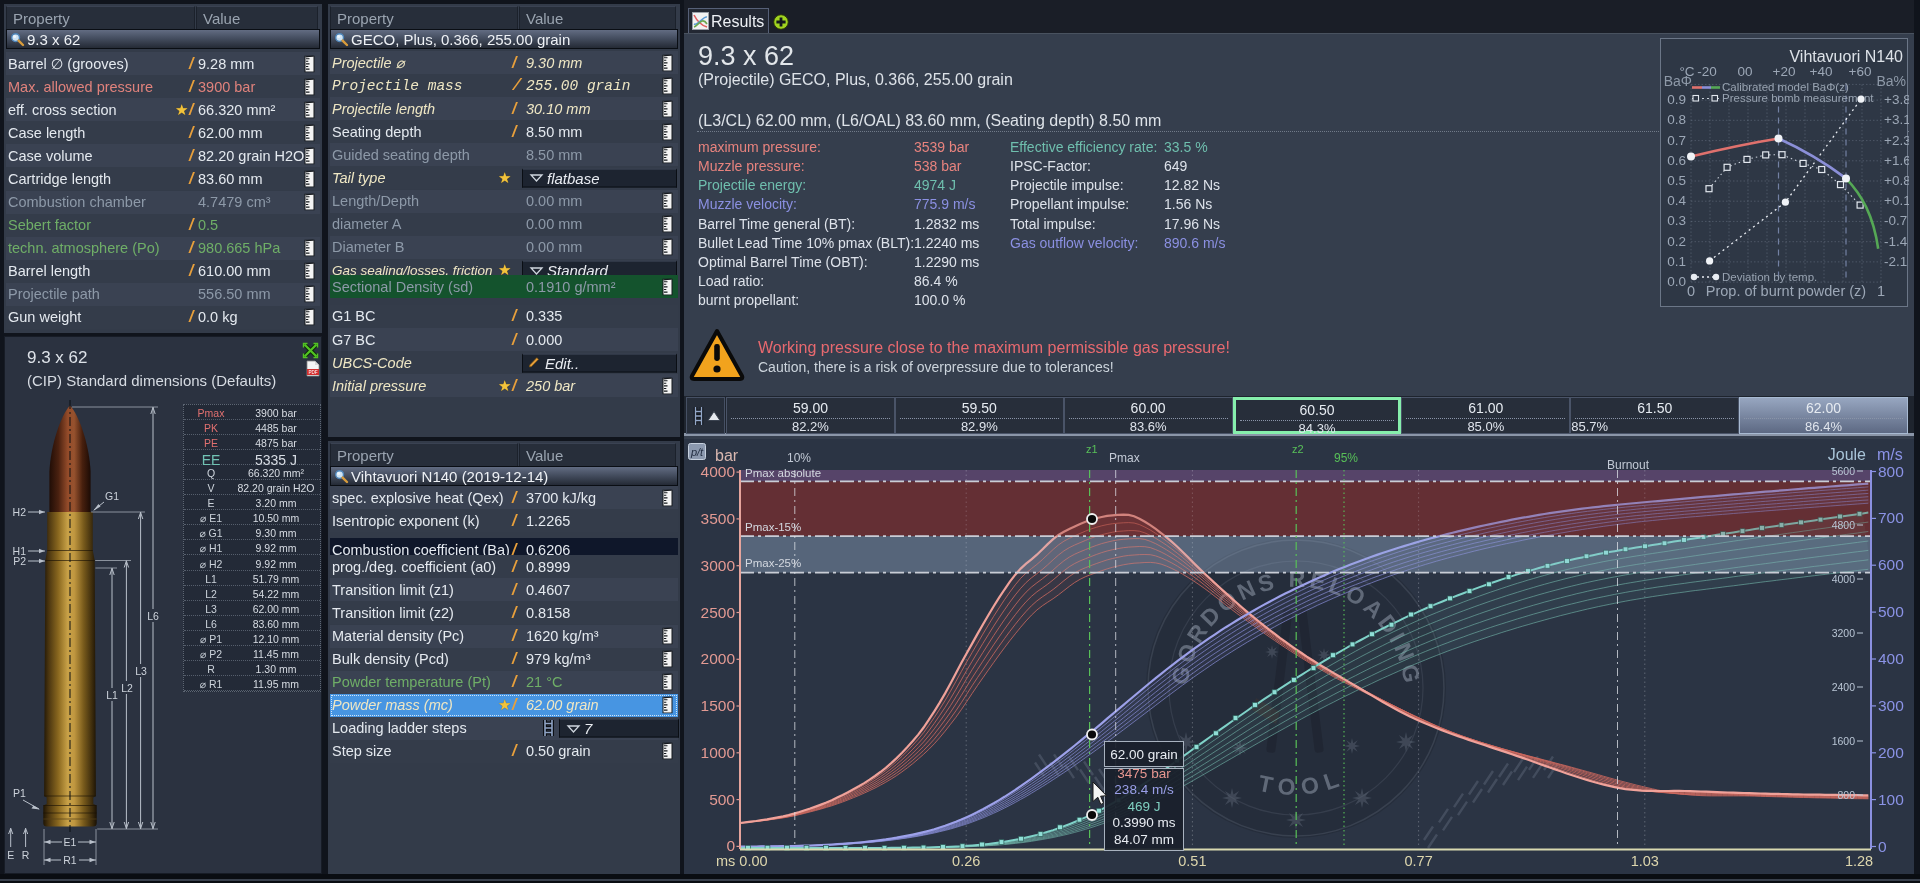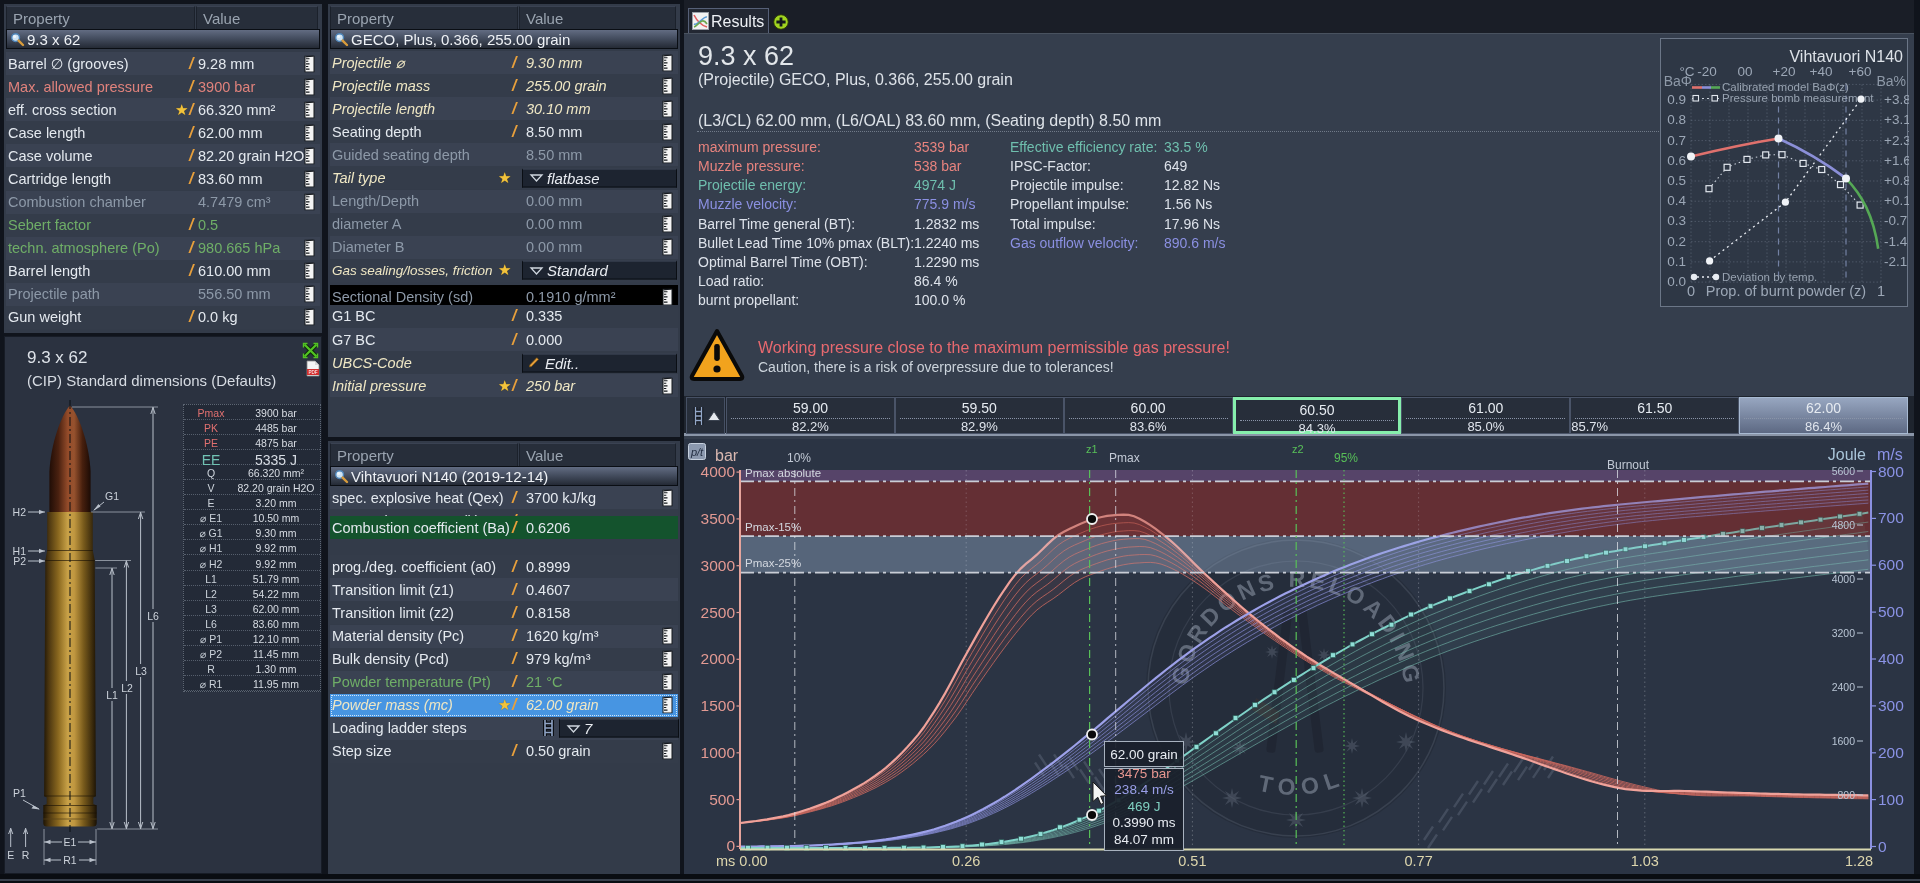--- a/index.html
+++ b/index.html
@@ -161,21 +161,21 @@
       <div class="row" style="left:2px;top:47.0px;width:348px;height:23.08px;background:#3a4252;">
         <span class="lbl ital" style="left:2px;top:50%;transform:translateY(-50%)">Projectile ⌀</span>
         <span class="slash" style="left:182px;top:50%;transform:translateY(-50%)">/</span>
         <span class="val ital" style="left:196px;top:50%;transform:translateY(-50%)">9.30 mm</span>
         <svg class="abs" style="left:332px;top:50%;transform:translateY(-50%)" width="11" height="17" viewBox="0 0 11 17">
           <rect x="1" y="0.5" width="9" height="16" fill="#f4f4f4" stroke="#15181d" stroke-width="1"></rect>
           <path d="M2 3.2h3.5M2 5.8h2.3M2 8.4h3.5M2 11h2.3M2 13.6h3.5" stroke="#15181d" stroke-width="1.1" fill="none"></path>
           <path d="M1.6 1.4l7.8-1" stroke="#15181d" stroke-width="1.3"></path>
         </svg>
       </div>
-      <div class="row" style="left:2px;top:70.1px;width:348px;height:23.08px;background:#343c4a;">
+      <div class="row" style="left:2px;top:70.1px;width:348px;height:23.08px;background:#343c4a;font-family:Liberation Mono, monospace;">
         <span class="lbl ital" style="left:2px;top:50%;transform:translateY(-50%)">Projectile mass</span>
         <span class="slash" style="left:182px;top:50%;transform:translateY(-50%)">/</span>
         <span class="val ital" style="left:196px;top:50%;transform:translateY(-50%)">255.00 grain</span>
         <svg class="abs" style="left:332px;top:50%;transform:translateY(-50%)" width="11" height="17" viewBox="0 0 11 17">
           <rect x="1" y="0.5" width="9" height="16" fill="#f4f4f4" stroke="#15181d" stroke-width="1"></rect>
           <path d="M2 3.2h3.5M2 5.8h2.3M2 8.4h3.5M2 11h2.3M2 13.6h3.5" stroke="#15181d" stroke-width="1.1" fill="none"></path>
           <path d="M1.6 1.4l7.8-1" stroke="#15181d" stroke-width="1.3"></path>
         </svg>
       </div>
       <div class="row" style="left:2px;top:93.2px;width:348px;height:23.08px;background:#3a4252;">
@@ -247,21 +247,21 @@
       <div class="row" style="left:2px;top:254.7px;width:348px;height:23.08px;background:#343c4a;">
         <span class="lbl ital" style="left:2px;top:50%;transform:translateY(-50%)"><span style="font-size:13.5px">Gas sealing/losses, friction</span></span>
         <span class="star" style="left:168px;top:50%;transform:translateY(-50%)">★</span>
         <div class="drop" style="left:192px;top:50%;transform:translateY(-50%);width:155px">
           <svg width="15" height="10" style="margin:0 3px 0 6px">
             <polygon points="2,2.5 13,2.5 7.5,8.5" fill="none" stroke="#cfd6de" stroke-width="1.3"></polygon>
           </svg>
           <span class="dtxt" style="color:#e9ecf1">Standard</span>
         </div>
       </div>
-      <div class="row" style="left:2px;top:281px;width:348px;height:23.08px;background:#000000;">
+      <div class="row" style="left:2px;top:271px;width:348px;height:23.08px;background:#14532d;">
         <span class="lbl gry" style="left:2px;top:50%;transform:translateY(-50%)">Sectional Density (sd)</span>
         <span class="val gry" style="left:196px;top:50%;transform:translateY(-50%)">0.1910 g/mm²</span>
         <svg class="abs" style="left:332px;top:50%;transform:translateY(-50%)" width="11" height="17" viewBox="0 0 11 17">
           <rect x="1" y="0.5" width="9" height="16" fill="#f4f4f4" stroke="#15181d" stroke-width="1"></rect>
           <path d="M2 3.2h3.5M2 5.8h2.3M2 8.4h3.5M2 11h2.3M2 13.6h3.5" stroke="#15181d" stroke-width="1.1" fill="none"></path>
           <path d="M1.6 1.4l7.8-1" stroke="#15181d" stroke-width="1.3"></path>
         </svg>
       </div>
       <div class="row" style="left:2px;top:300.9px;width:348px;height:23.08px;background:#343c4a;">
         <span class="lbl " style="left:2px;top:50%;transform:translateY(-50%)">G1 BC</span>
@@ -314,21 +314,21 @@
           <rect x="1" y="0.5" width="9" height="16" fill="#f4f4f4" stroke="#15181d" stroke-width="1"></rect>
           <path d="M2 3.2h3.5M2 5.8h2.3M2 8.4h3.5M2 11h2.3M2 13.6h3.5" stroke="#15181d" stroke-width="1.1" fill="none"></path>
           <path d="M1.6 1.4l7.8-1" stroke="#15181d" stroke-width="1.3"></path>
         </svg>
       </div>
       <div class="row" style="left:2px;top:68.1px;width:348px;height:23.08px;background:#343c4a;">
         <span class="lbl " style="left:2px;top:50%;transform:translateY(-50%)">Isentropic exponent (k)</span>
         <span class="slash" style="left:182px;top:50%;transform:translateY(-50%)">/</span>
         <span class="val " style="left:196px;top:50%;transform:translateY(-50%)">1.2265</span>
       </div>
-      <div class="row" style="left:2px;top:75px;width:348px;height:23.08px;background:#14532d;">
+      <div class="row" style="left:2px;top:97px;width:348px;height:23.08px;background:#0f172a;">
         <span class="lbl " style="left:2px;top:50%;transform:translateY(-50%)">Combustion coefficient (Ba)</span>
         <span class="slash" style="left:182px;top:50%;transform:translateY(-50%)">/</span>
         <span class="val " style="left:196px;top:50%;transform:translateY(-50%)">0.6206</span>
       </div>
       <div class="row" style="left:2px;top:114.2px;width:348px;height:23.08px;background:#343c4a;">
         <span class="lbl " style="left:2px;top:50%;transform:translateY(-50%)">prog./deg. coefficient (a0)</span>
         <span class="slash" style="left:182px;top:50%;transform:translateY(-50%)">/</span>
         <span class="val " style="left:196px;top:50%;transform:translateY(-50%)">0.8999</span>
       </div>
       <div class="row" style="left:2px;top:137.3px;width:348px;height:23.08px;background:#3a4252;">

